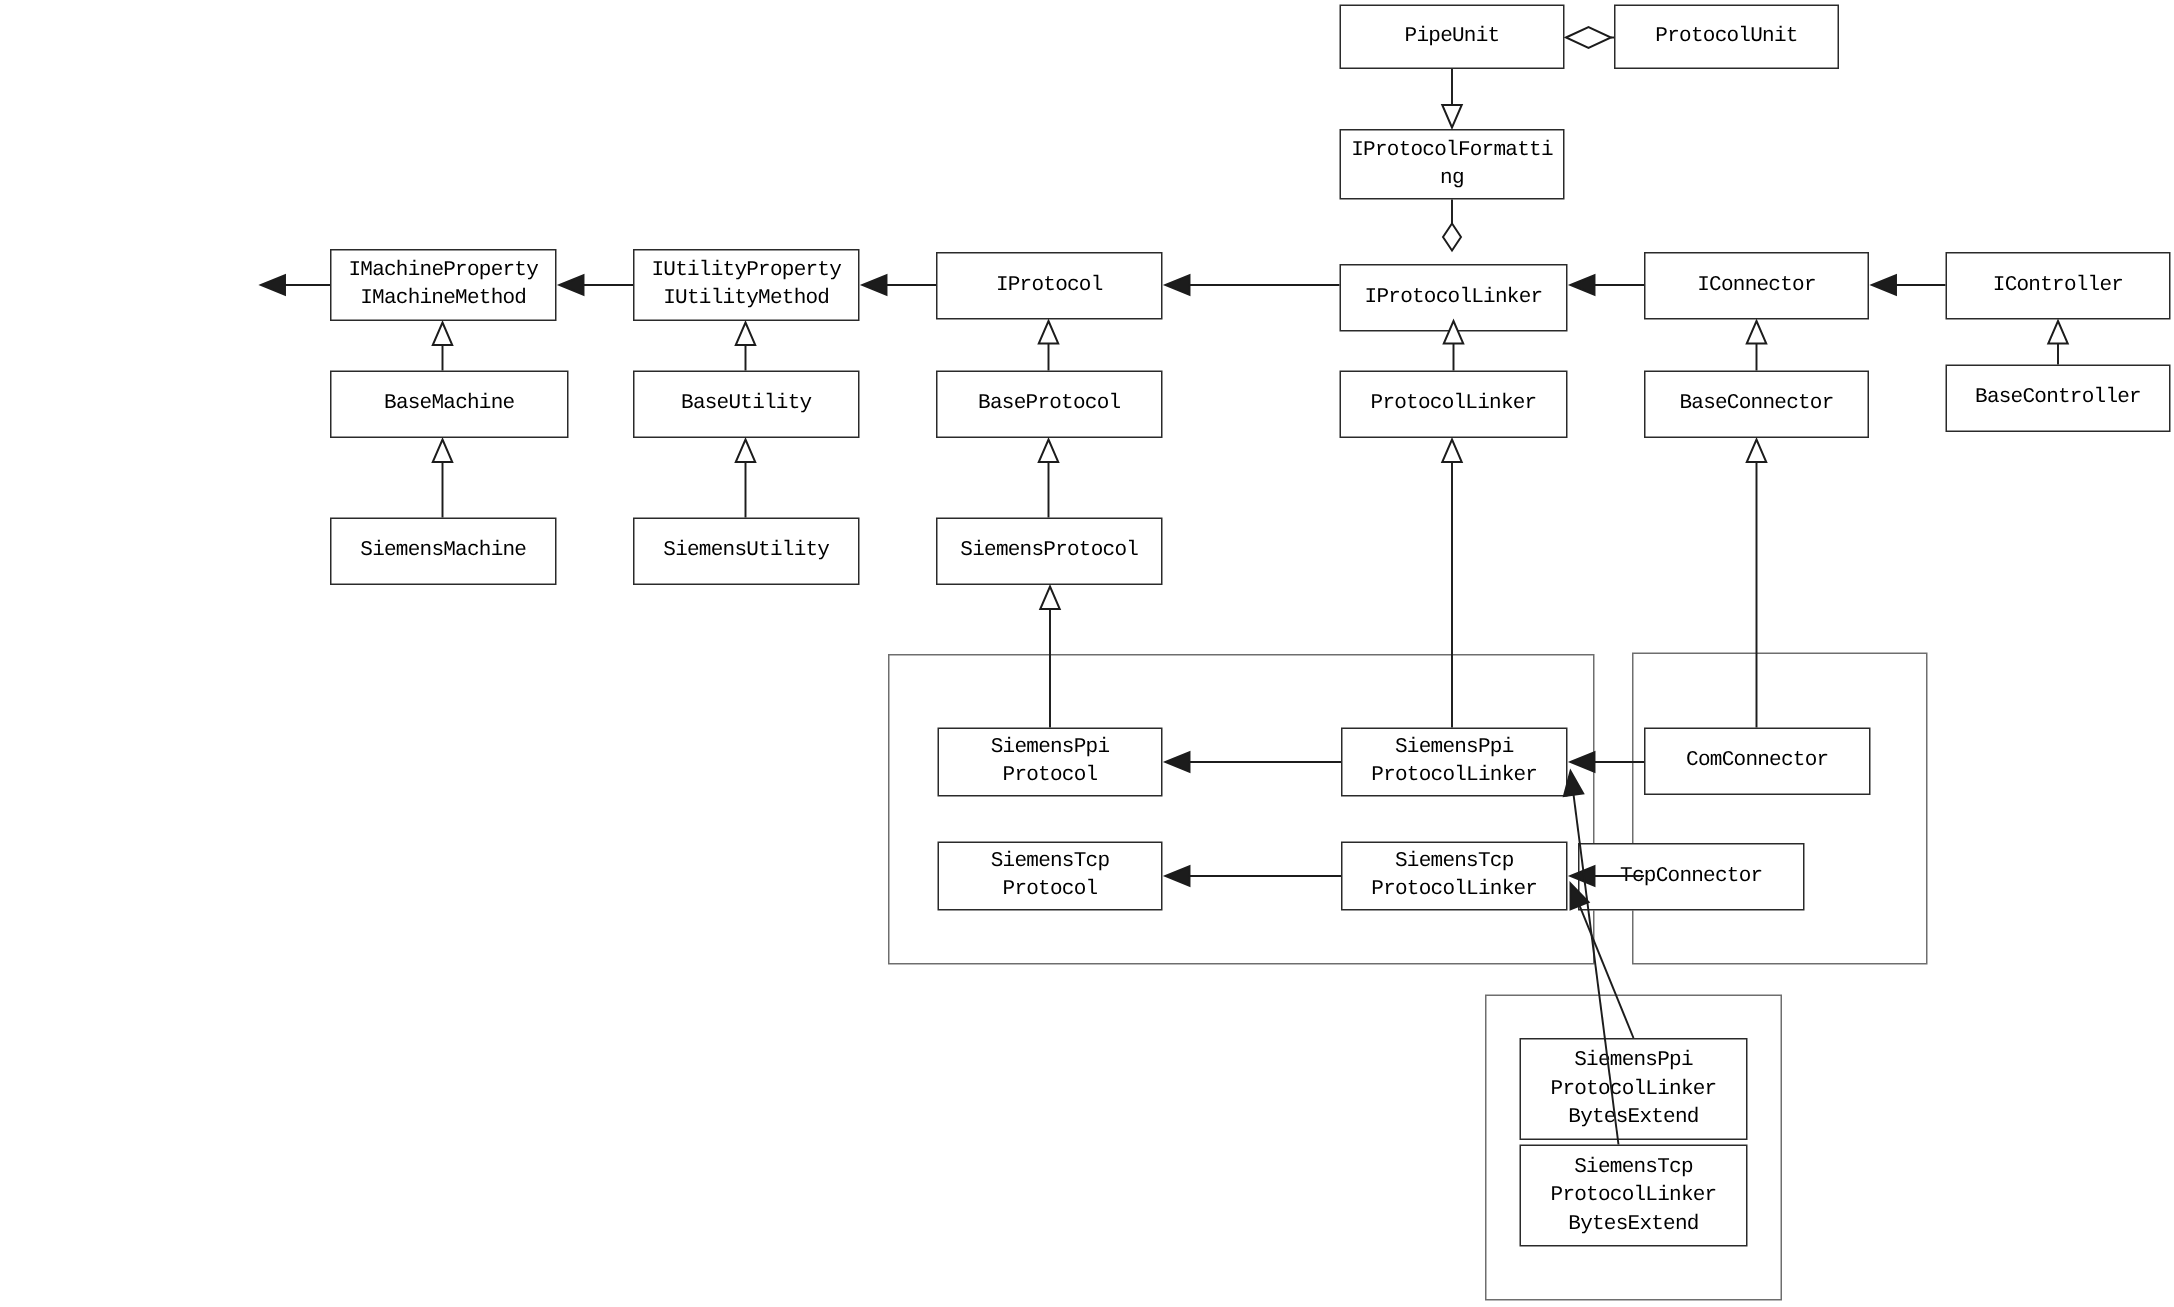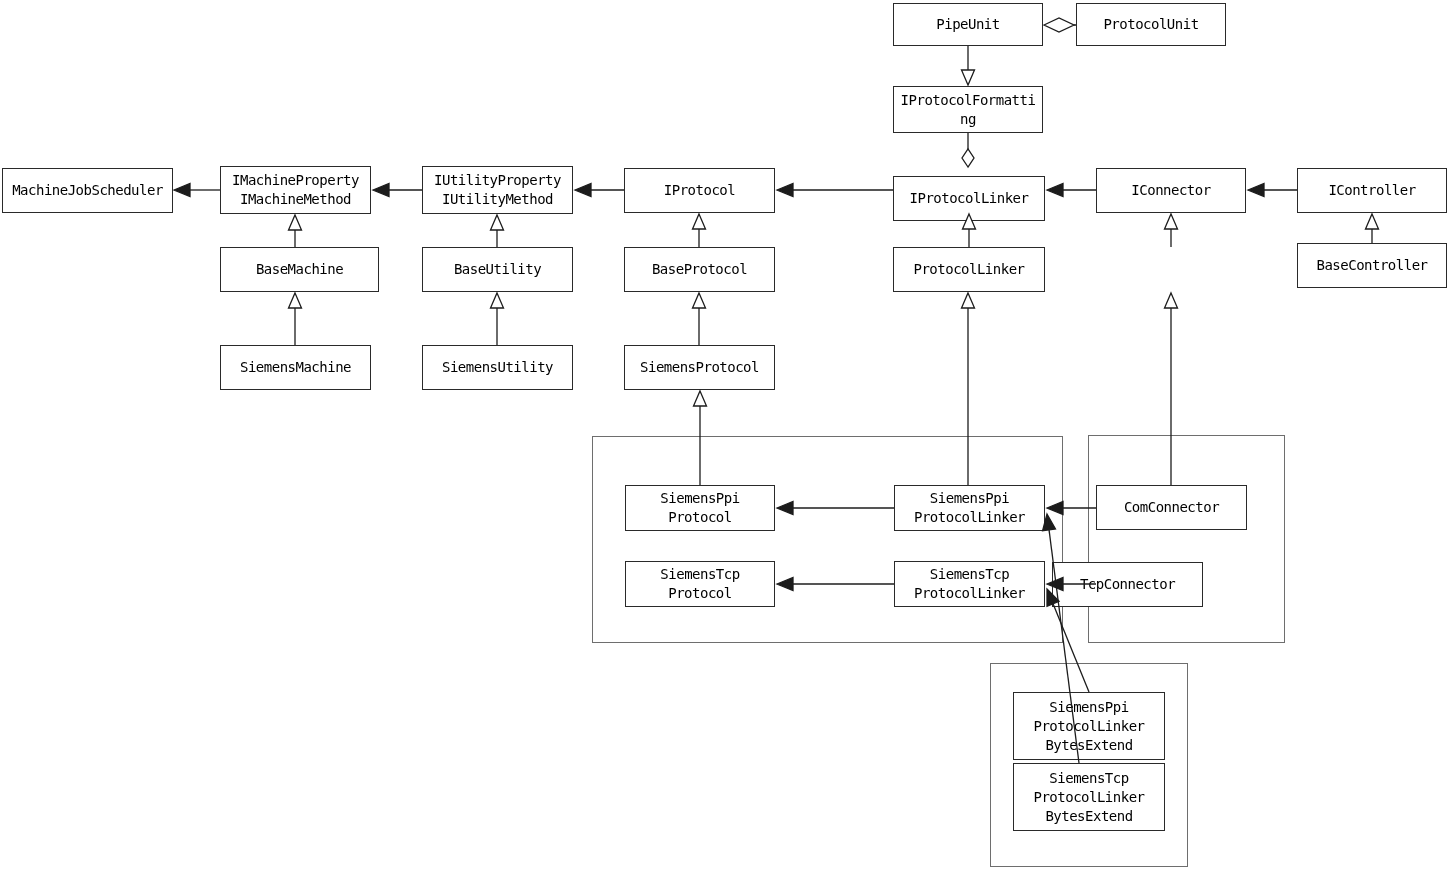--- a/index.html
+++ b/index.html
@@ -38,37 +38,34 @@
     position:absolute;left:0;top:0;
     width:1449px;height:871px;
     z-index:3;
     pointer-events:none;
     overflow:visible;
   }
 </style>
 </head>
 <body>
 
-<div id="canvas" style="background: rgb(255, 255, 255);">
+<div id="canvas" style="background: rgb(255, 255, 255); font-family: Liberation Mono, monospace;">
     <div class="group" style="left: 592px; top: 436px; width: 471px; height: 207px; border-color: rgb(110, 110, 110);"></div>
     <div class="group" style="left: 1088px; top: 435px; width: 197px; height: 208px; border-color: rgb(110, 110, 110);"></div>
     <div class="group" style="left: 990px; top: 663px; width: 198px; height: 204px; border-color: rgb(110, 110, 110);"></div>
     <div class="node" style="left: 893px; top: 3px; width: 150px; height: 43px; border-color: rgb(42, 42, 42);">
       <span>PipeUnit</span>
     </div>
     <div class="node" style="left: 1076px; top: 3px; width: 150px; height: 43px; border-color: rgb(42, 42, 42);">
       <span>ProtocolUnit</span>
     </div>
     <div class="node" style="left: 893px; top: 86px; width: 150px; height: 47px; border-color: rgb(42, 42, 42);">
       <span>IProtocolFormatti
 ng</span>
     </div>
-    <div class="node" style="left: 2px; top: 168px; width: 171px; height: 45px; border-color: rgb(42, 42, 42);">
-      <span>MachineJobScheduler</span>
-    </div>
     <div class="node" style="left: 220px; top: 166px; width: 151px; height: 48px; border-color: rgb(42, 42, 42);">
       <span>IMachineProperty
 IMachineMethod</span>
     </div>
     <div class="node" style="left: 422px; top: 166px; width: 151px; height: 48px; border-color: rgb(42, 42, 42);">
       <span>IUtilityProperty
 IUtilityMethod</span>
     </div>
     <div class="node" style="left: 624px; top: 168px; width: 151px; height: 45px; border-color: rgb(42, 42, 42);">
       <span>IProtocol</span>
@@ -86,20 +83,23 @@
       <span>BaseMachine</span>
     </div>
     <div class="node" style="left: 422px; top: 247px; width: 151px; height: 45px; border-color: rgb(42, 42, 42);">
       <span>BaseUtility</span>
     </div>
     <div class="node" style="left: 624px; top: 247px; width: 151px; height: 45px; border-color: rgb(42, 42, 42);">
       <span>BaseProtocol</span>
     </div>
     <div class="node" style="left: 893px; top: 247px; width: 152px; height: 45px; border-color: rgb(42, 42, 42);">
       <span>ProtocolLinker</span>
+    </div>
+    <div class="node" style="left: 1096px; top: 247px; width: 150px; height: 45px; border-color: rgb(42, 42, 42);">
+      <span>BaseConnector</span>
     </div>
     <div class="node" style="left: 1297px; top: 243px; width: 150px; height: 45px; border-color: rgb(42, 42, 42);">
       <span>BaseController</span>
     </div>
     <div class="node" style="left: 422px; top: 345px; width: 151px; height: 45px; border-color: rgb(42, 42, 42);">
       <span>SiemensUtility</span>
     </div>
     <div class="node" style="left: 220px; top: 345px; width: 151px; height: 45px; border-color: rgb(42, 42, 42);">
       <span>SiemensMachine</span>
     </div>

